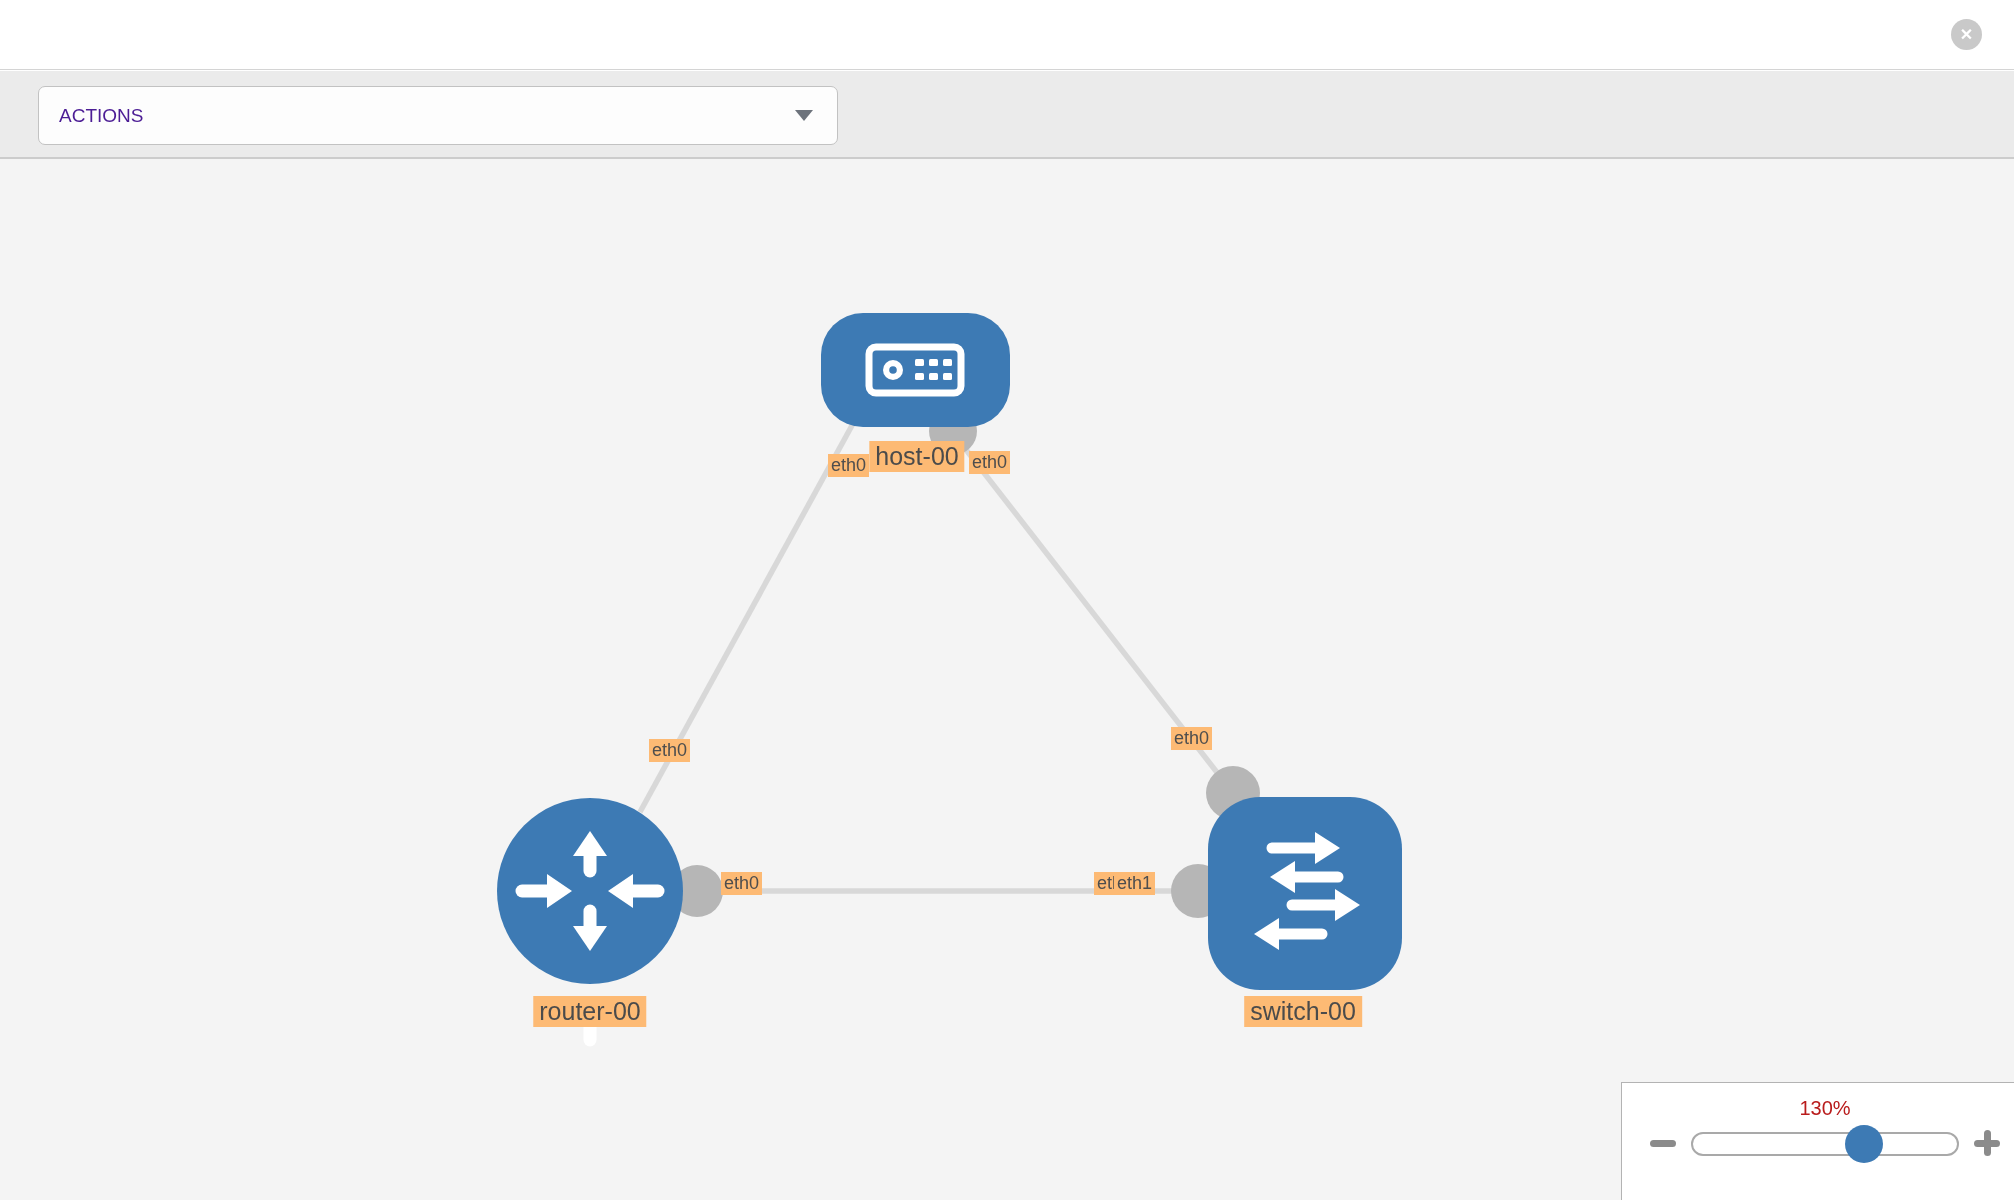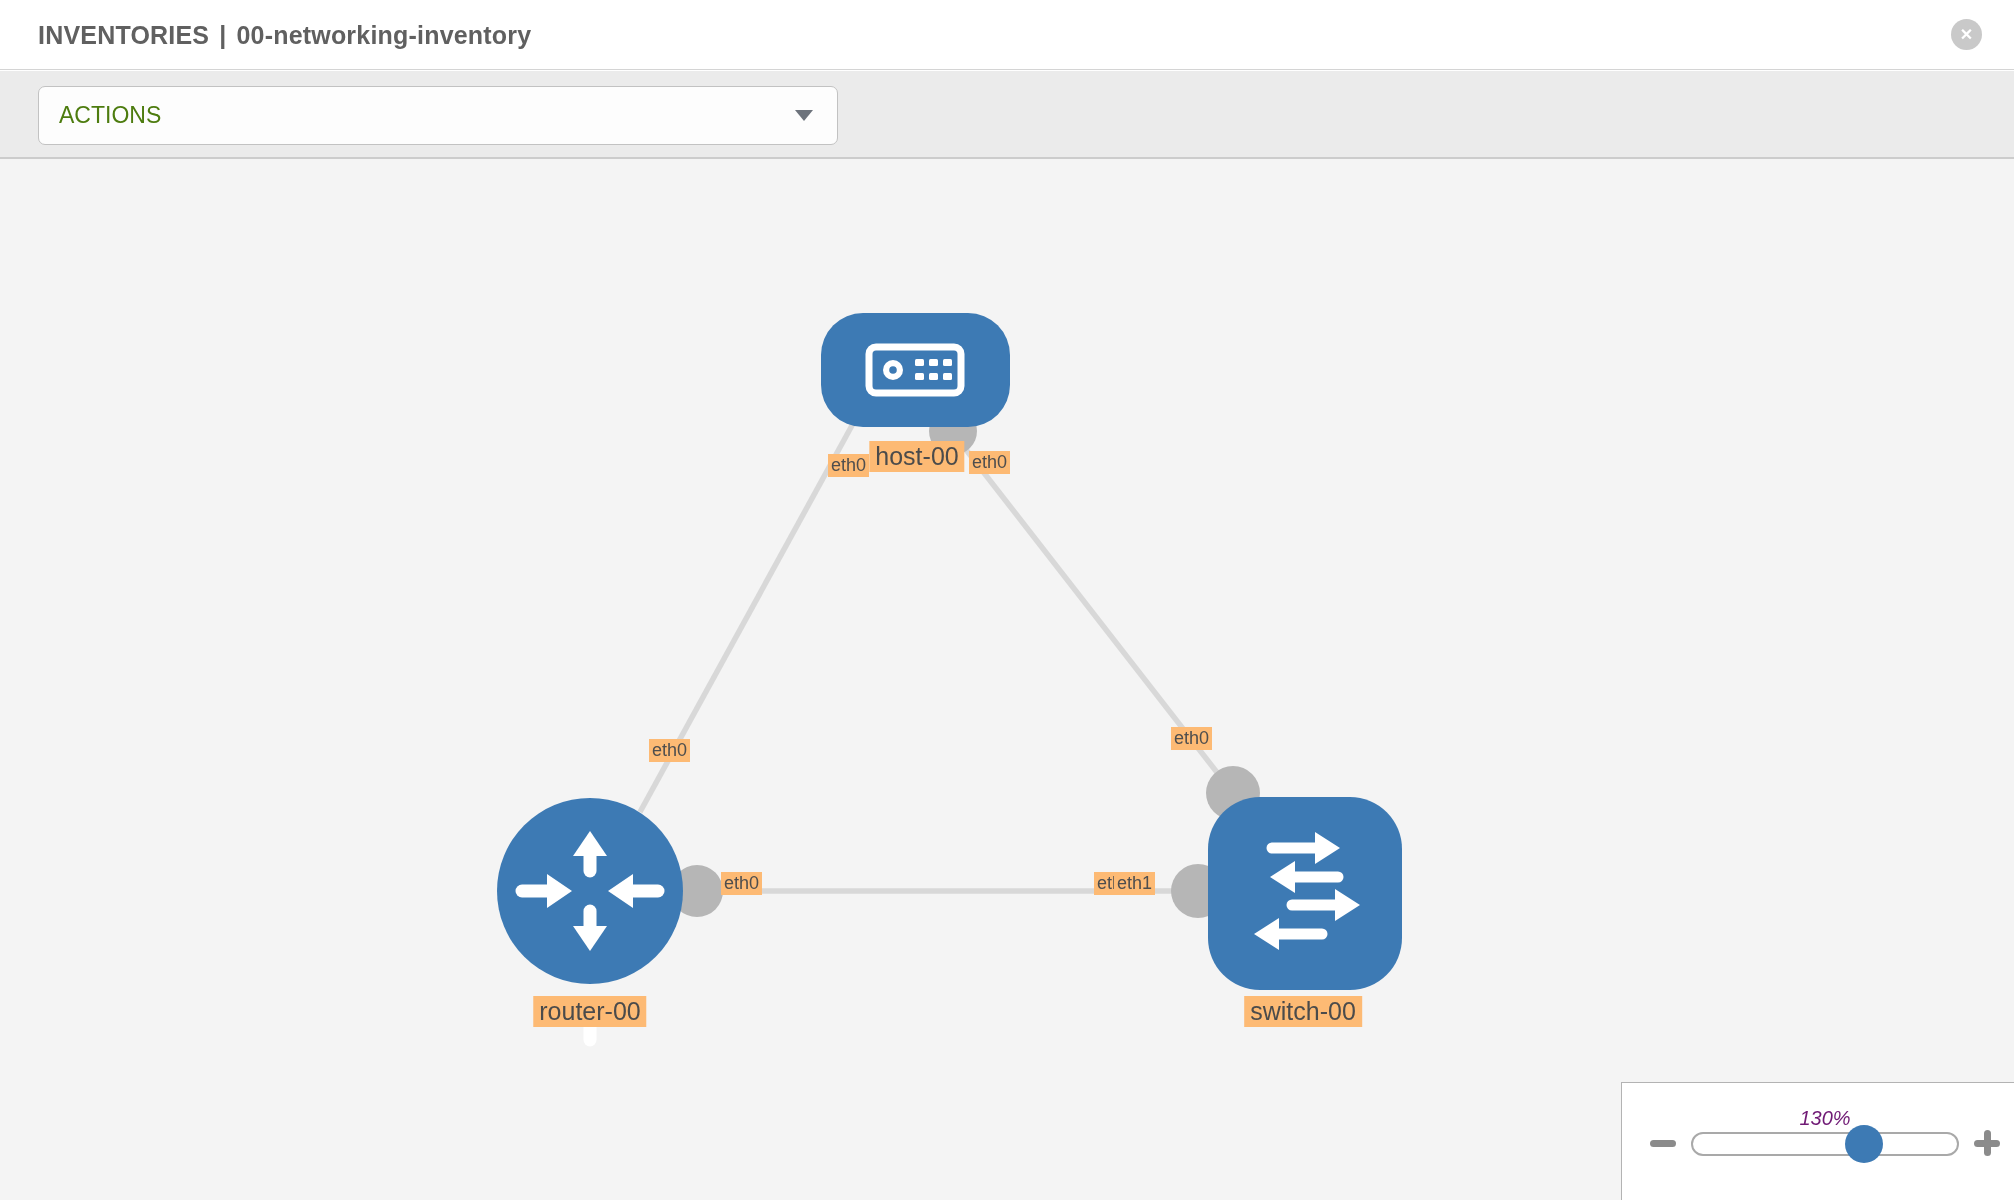--- a/index.html
+++ b/index.html
@@ -17,61 +17,58 @@
     align-items:center; justify-content:center; font-size:16px; font-weight:700; cursor:pointer; }
 
   
   .toolbar { position:absolute; left:0; top:71px; width:2014px; height:88px;
     background:#ebebeb; border-bottom:2px solid #cccccc; }
   .dropdown { position:absolute; top:15px; height:59px; background:#fdfdfd;
     border:1px solid #c2c2c2; border-radius:7px; display:flex; align-items:center;
     justify-content:space-between; padding:0 24px 0 20px; cursor:pointer; }
   .dd-actions { left:38px; width:800px; }
   .dd-search { left:1182px; width:797px; }
-  .dd-label { font-size:23px; color:#4d7c0f; }
+  .dd-label { font-size:19px; color:#4c1d95; }
   .tri { width:0; height:0; border-left:9px solid transparent;
     border-right:9px solid transparent; border-top:11px solid #6d737c; }
   .tool-icon { position:absolute; top:96px; cursor:pointer; }
   .tool-icon.wrench { left:1044px; }
   .tool-icon.key { left:1114px; }
 
   
   .canvas { position:absolute; left:0; top:159px; width:2014px; height:1041px;
     background:#f4f4f4; overflow:hidden; }
   svg.graph { position:absolute; left:0; top:0; }
 
   .chip { position:absolute; background:#fdba74; color:#4e4e4e; font-size:18px;
     line-height:23px; padding:0 3px; white-space:nowrap; }
   .chip-big { font-size:25px; line-height:29px; padding:1px 6px; color:#4b4b4b; }
   .centered { transform:translateX(-50%); }
 
   
   .zoom-panel { position:absolute; left:1621px; top:923px; width:400px; height:190px;
     background:#ffffff; border:1px solid #b3b3b3; }
-  .zoom-level { position:absolute; left:69px; top:24px; width:268px; text-align:center;
-    font-size:20px; color:#701a75;font-style:italic; }
+  .zoom-level { position:absolute; left:69px; top:14px; width:268px; text-align:center;
+    font-size:20px; color:#b91c1c; }
   .zoom-btn { position:absolute; width:40px; height:40px; top:40px; cursor:pointer; }
   .zoom-btn.minus { left:21px; }
   .zoom-btn.plus  { left:345px; }
   .bar-h { position:absolute; left:7px; top:17px; width:26px; height:7px;
     border-radius:3.5px; background:#8b8b8b; }
   .bar-v { position:absolute; left:16.5px; top:7px; width:7px; height:26px;
     border-radius:3.5px; background:#8b8b8b; }
   .slider-track { position:absolute; left:69px; top:49px; width:268px; height:24px;
     border-radius:12px; background:#ffffff; border:2px solid #a9a9a9; cursor:pointer; }
   .slider-thumb { position:absolute; left:223px; top:42px; width:38px; height:38px;
     border-radius:50%; background:#3d7ab4; cursor:grab; }
 </style>
 </head>
 <body>
 
 <div class="header">
-  <div class="title">
-    <span>INVENTORIES</span><span class="sep">|</span><span>00-networking-inventory</span>
-  </div>
   <div class="close-btn">
     <span>✕</span>
   </div>
 </div>
 
 <div class="toolbar">
   <div class="dropdown dd-actions">
     <span class="dd-label">ACTIONS</span>
     <span class="tri"></span>
   </div>

